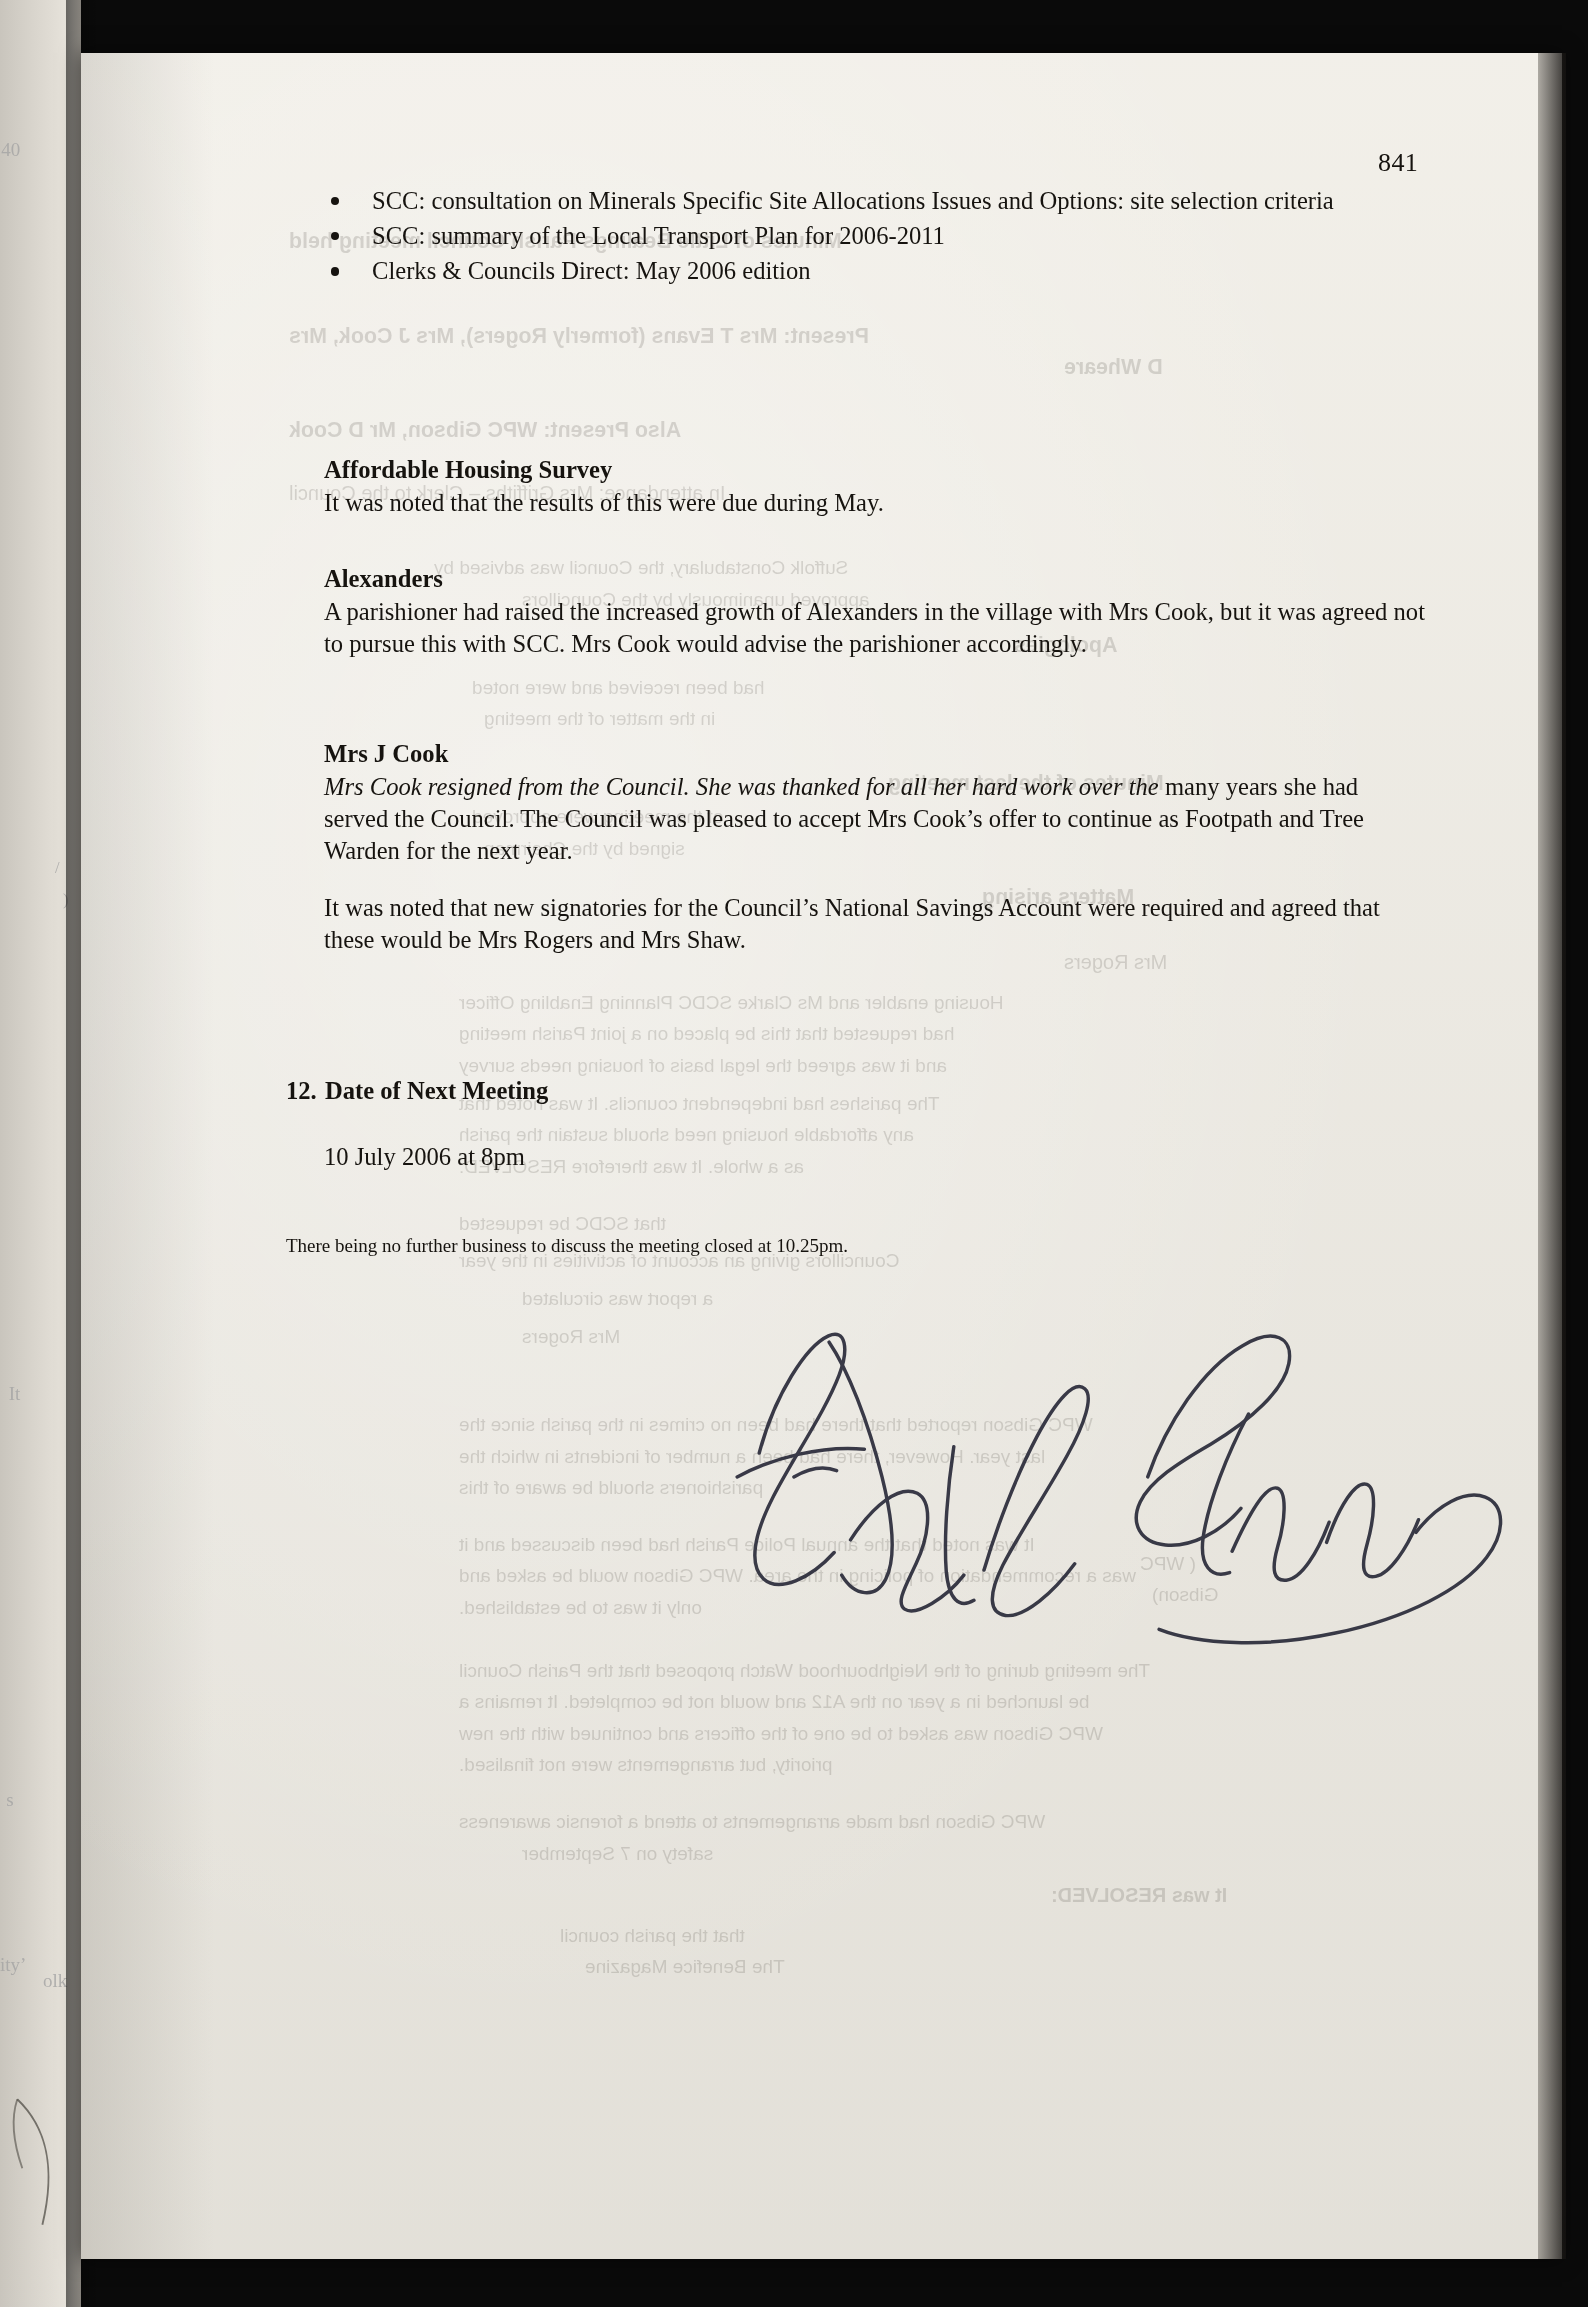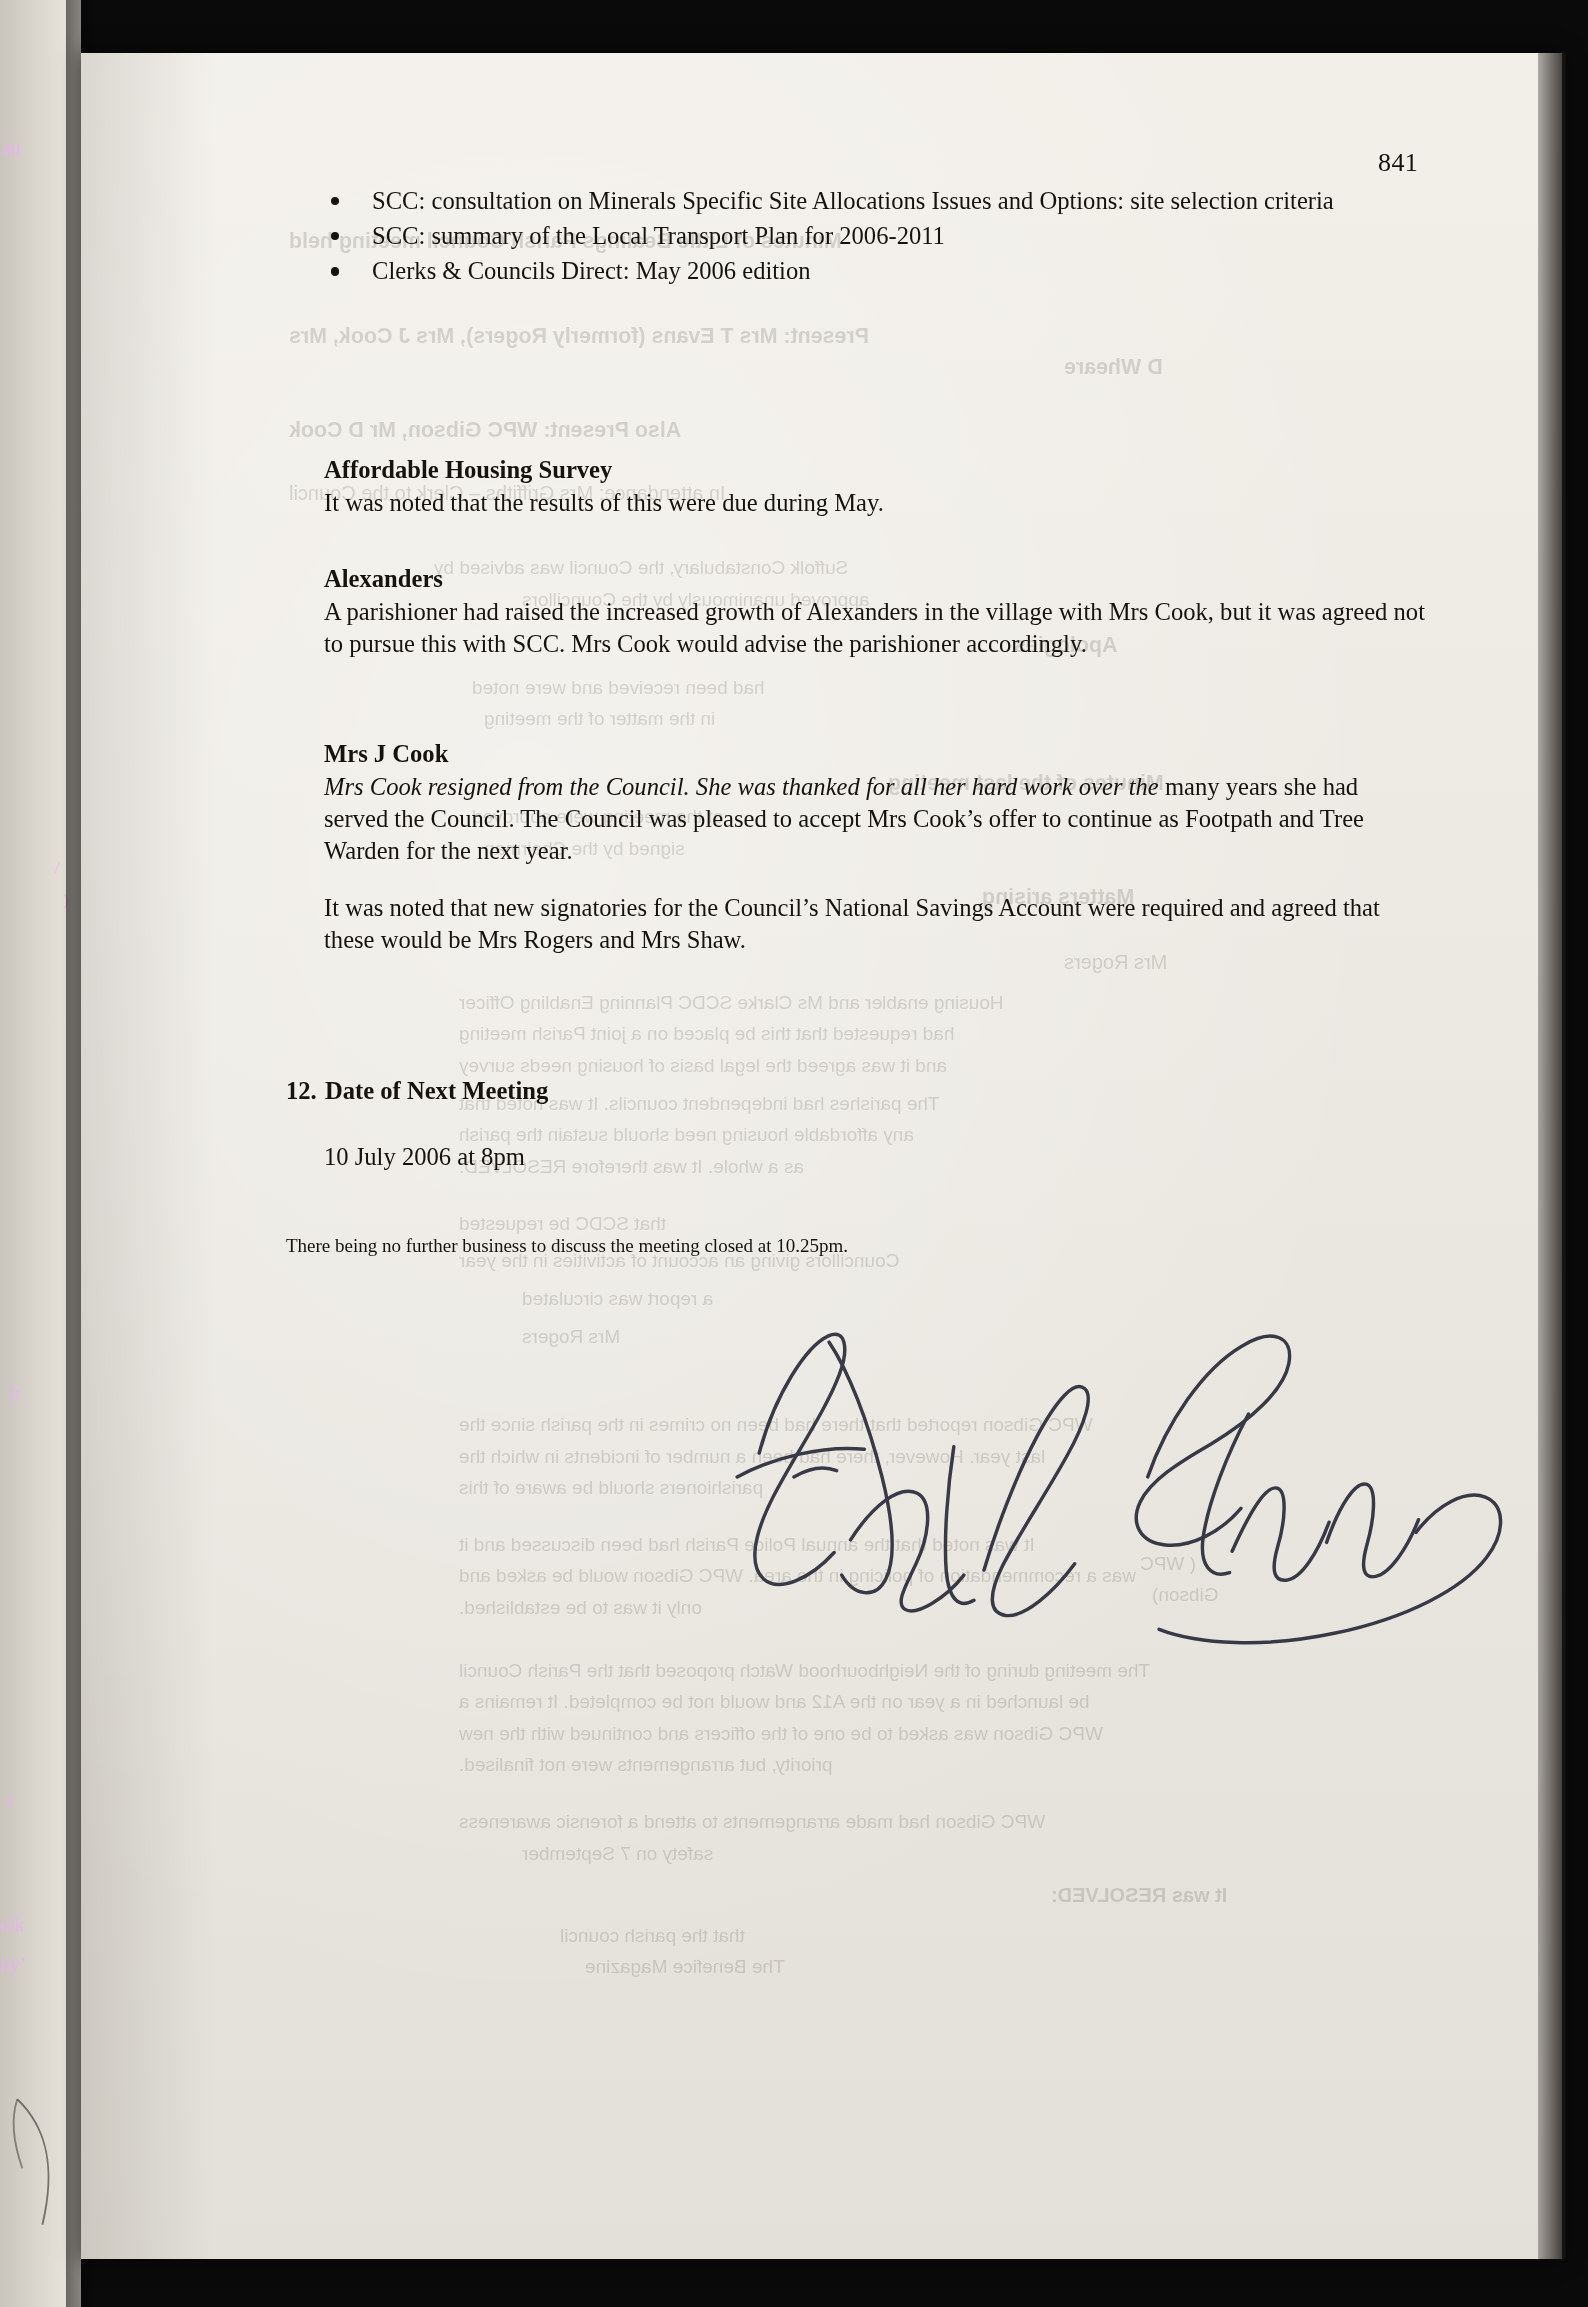--- a/index.html
+++ b/index.html
@@ -30,21 +30,21 @@
     width: 81px;
     height: 2307px;
     background: linear-gradient(to right, #c9c5bd 0%, #d8d4cc 40%, #e6e2da 80%, #b9b4ab 100%);
   }
   #left-page-texts {
     position: absolute;
     left: 0;
     top: 0;
     width: 89px;
     height: 2307px;
-    color: #f0abfc;
+    color: #a3a3a3;
     font-size: 19px;
     line-height: 1.4;
     opacity: 0.78;
   }
   #left-page-texts div {
     position: absolute;
     white-space: nowrap;
   }
 
   
@@ -214,21 +214,21 @@
 <body>
 
 <div id="scan-bg"></div>
 
 <div id="left-page"></div>
 <div id="left-page-texts">
   <div style="left:1.3px; top:137px;">40</div>
   <div style="left:8.8px; top:1381px;">It</div>
   <div style="left:6.3px; top:1787px;">s</div>
   <div style="left:0px;  top:1952px;">ity’</div>
-  <div style="left:0px;  top:1912px;">olk</div>
+  <div style="left:0px;  top:1968px;padding-left:43px;">olk</div>
   <div style="left:55px; top:857px; font-size:16.4px;">/</div>
   <div style="left:63px; top:889px; font-size:16.4px;">)</div>
   <svg id="left-curl" viewBox="0 0 110 260">
     <path d="M18 30 C 60 70, 82 130, 58 230" stroke="#2b2822" stroke-width="3" fill="none" opacity="0.75"></path>
     <path d="M18 30 C 8 60, 12 100, 26 140" stroke="#2b2822" stroke-width="3" fill="none" opacity="0.6"></path>
   </svg>
 </div>
 <div id="gutter"></div>
 
 <div id="page">

